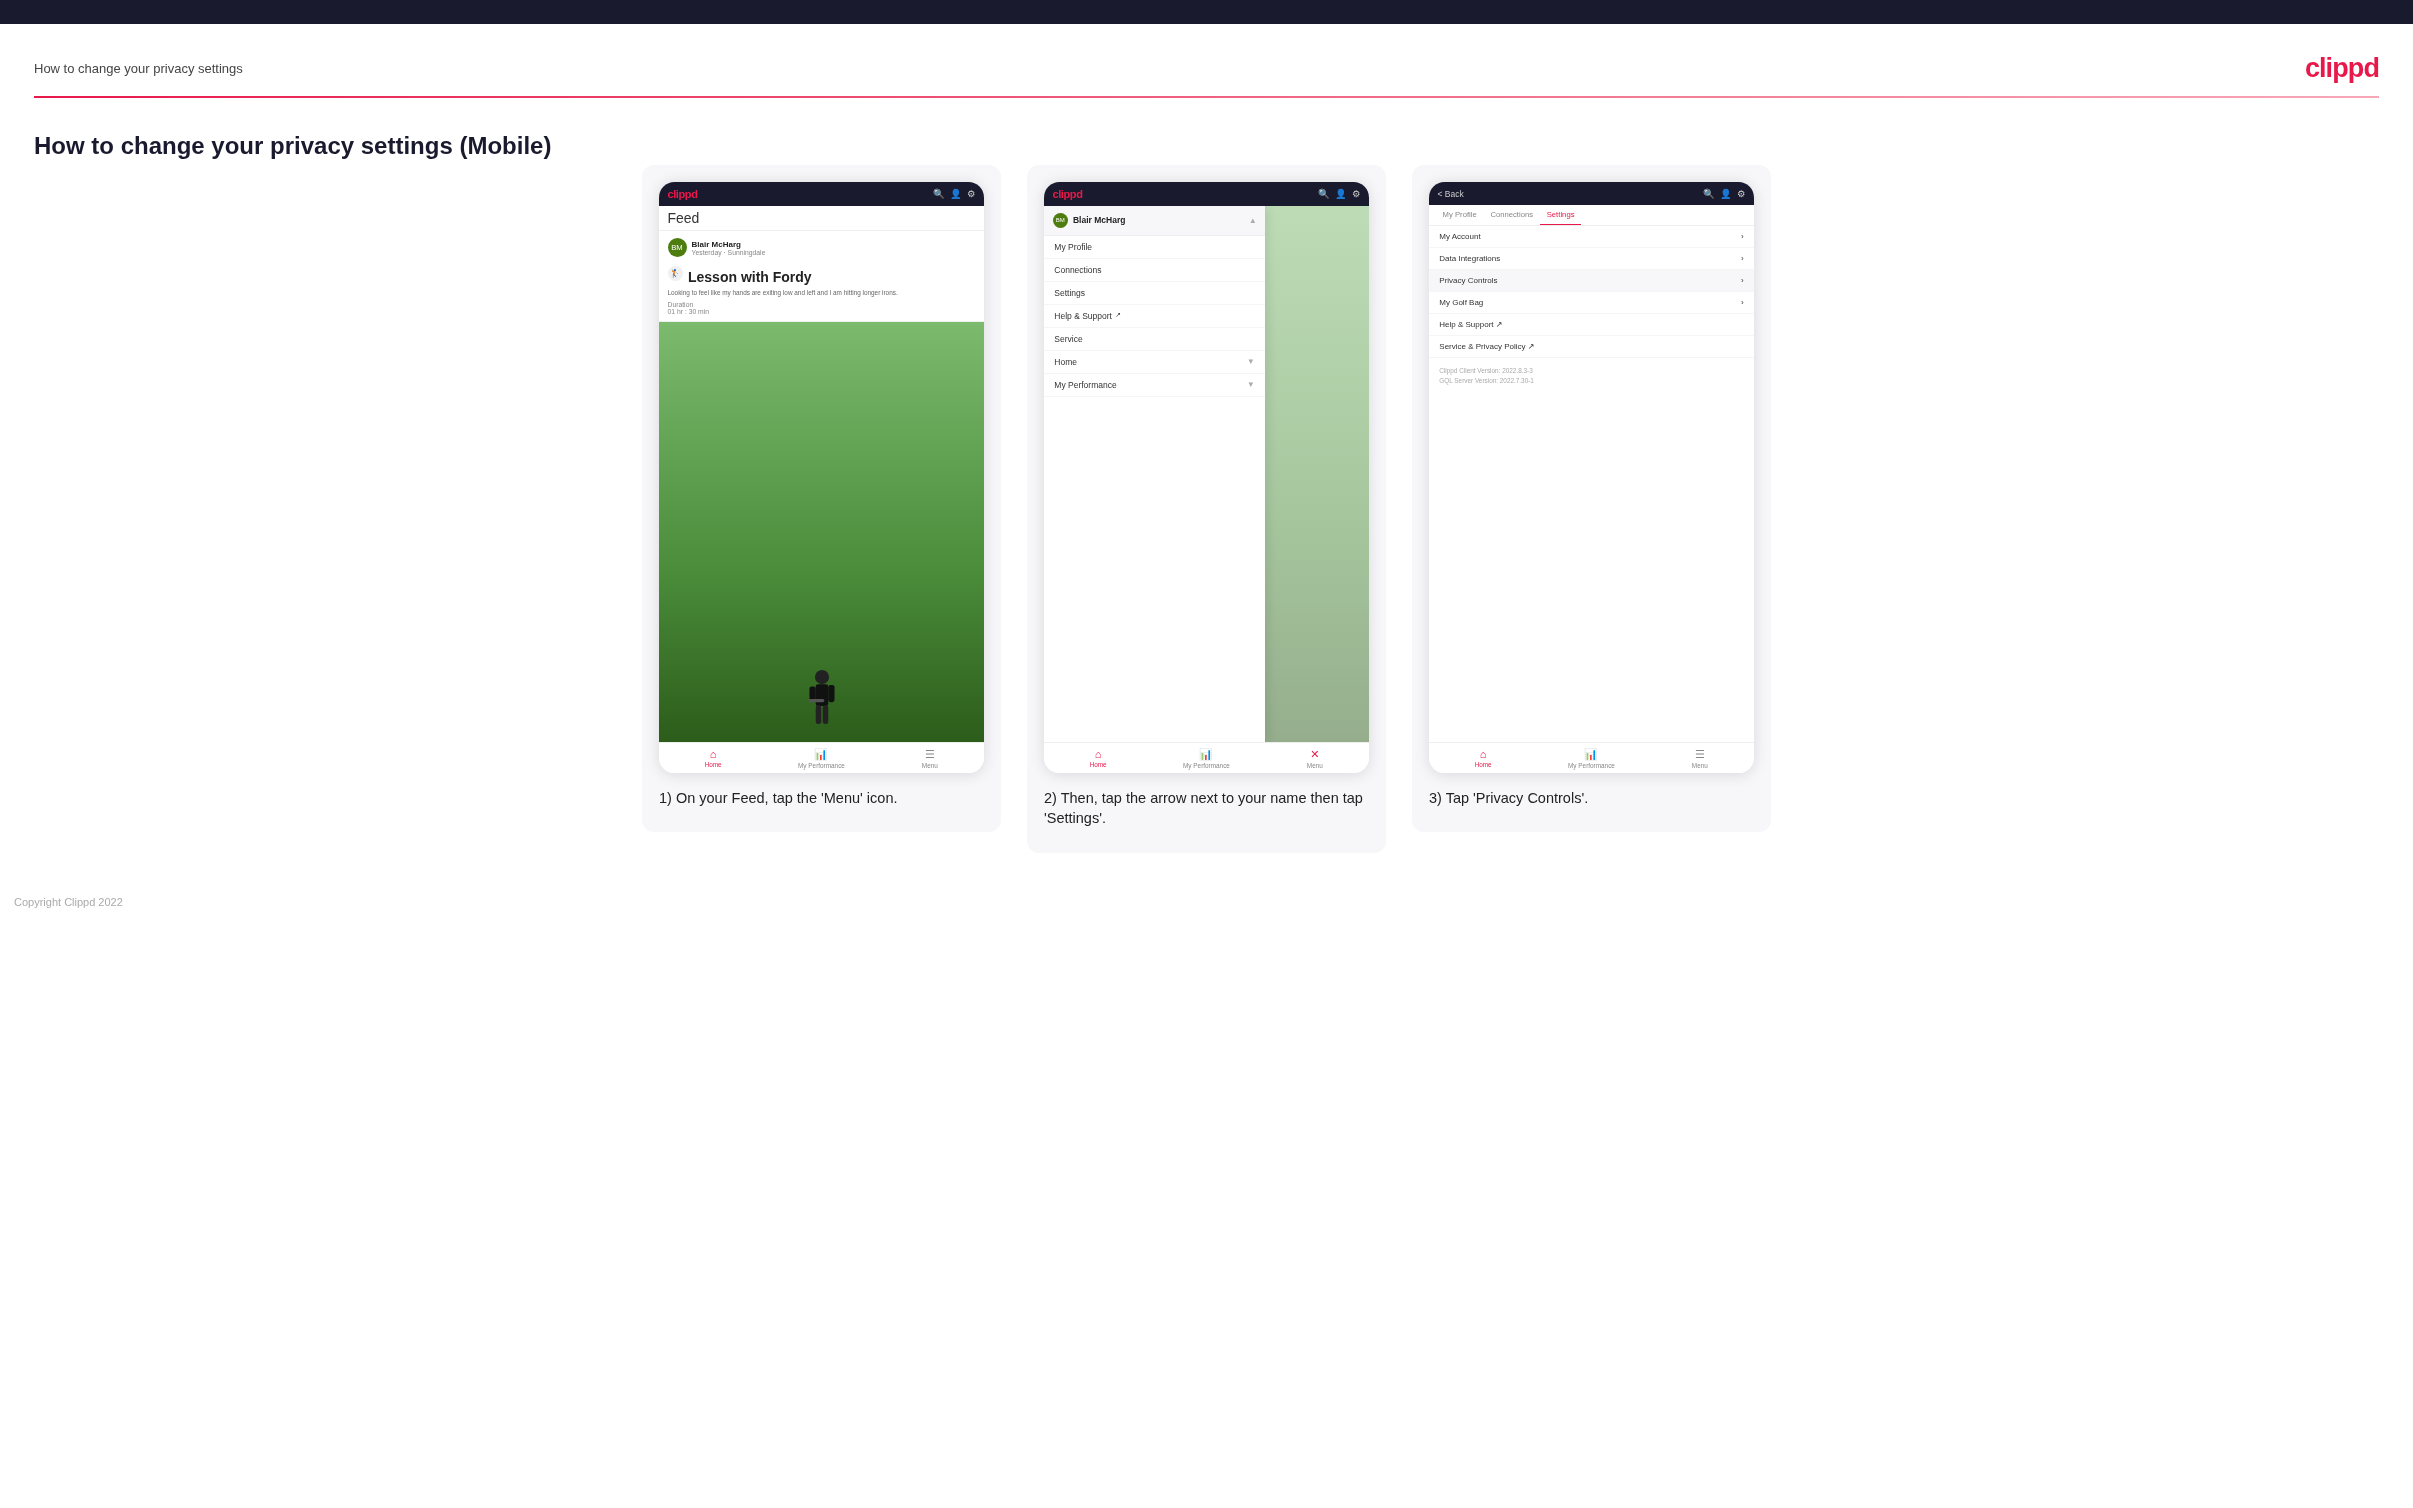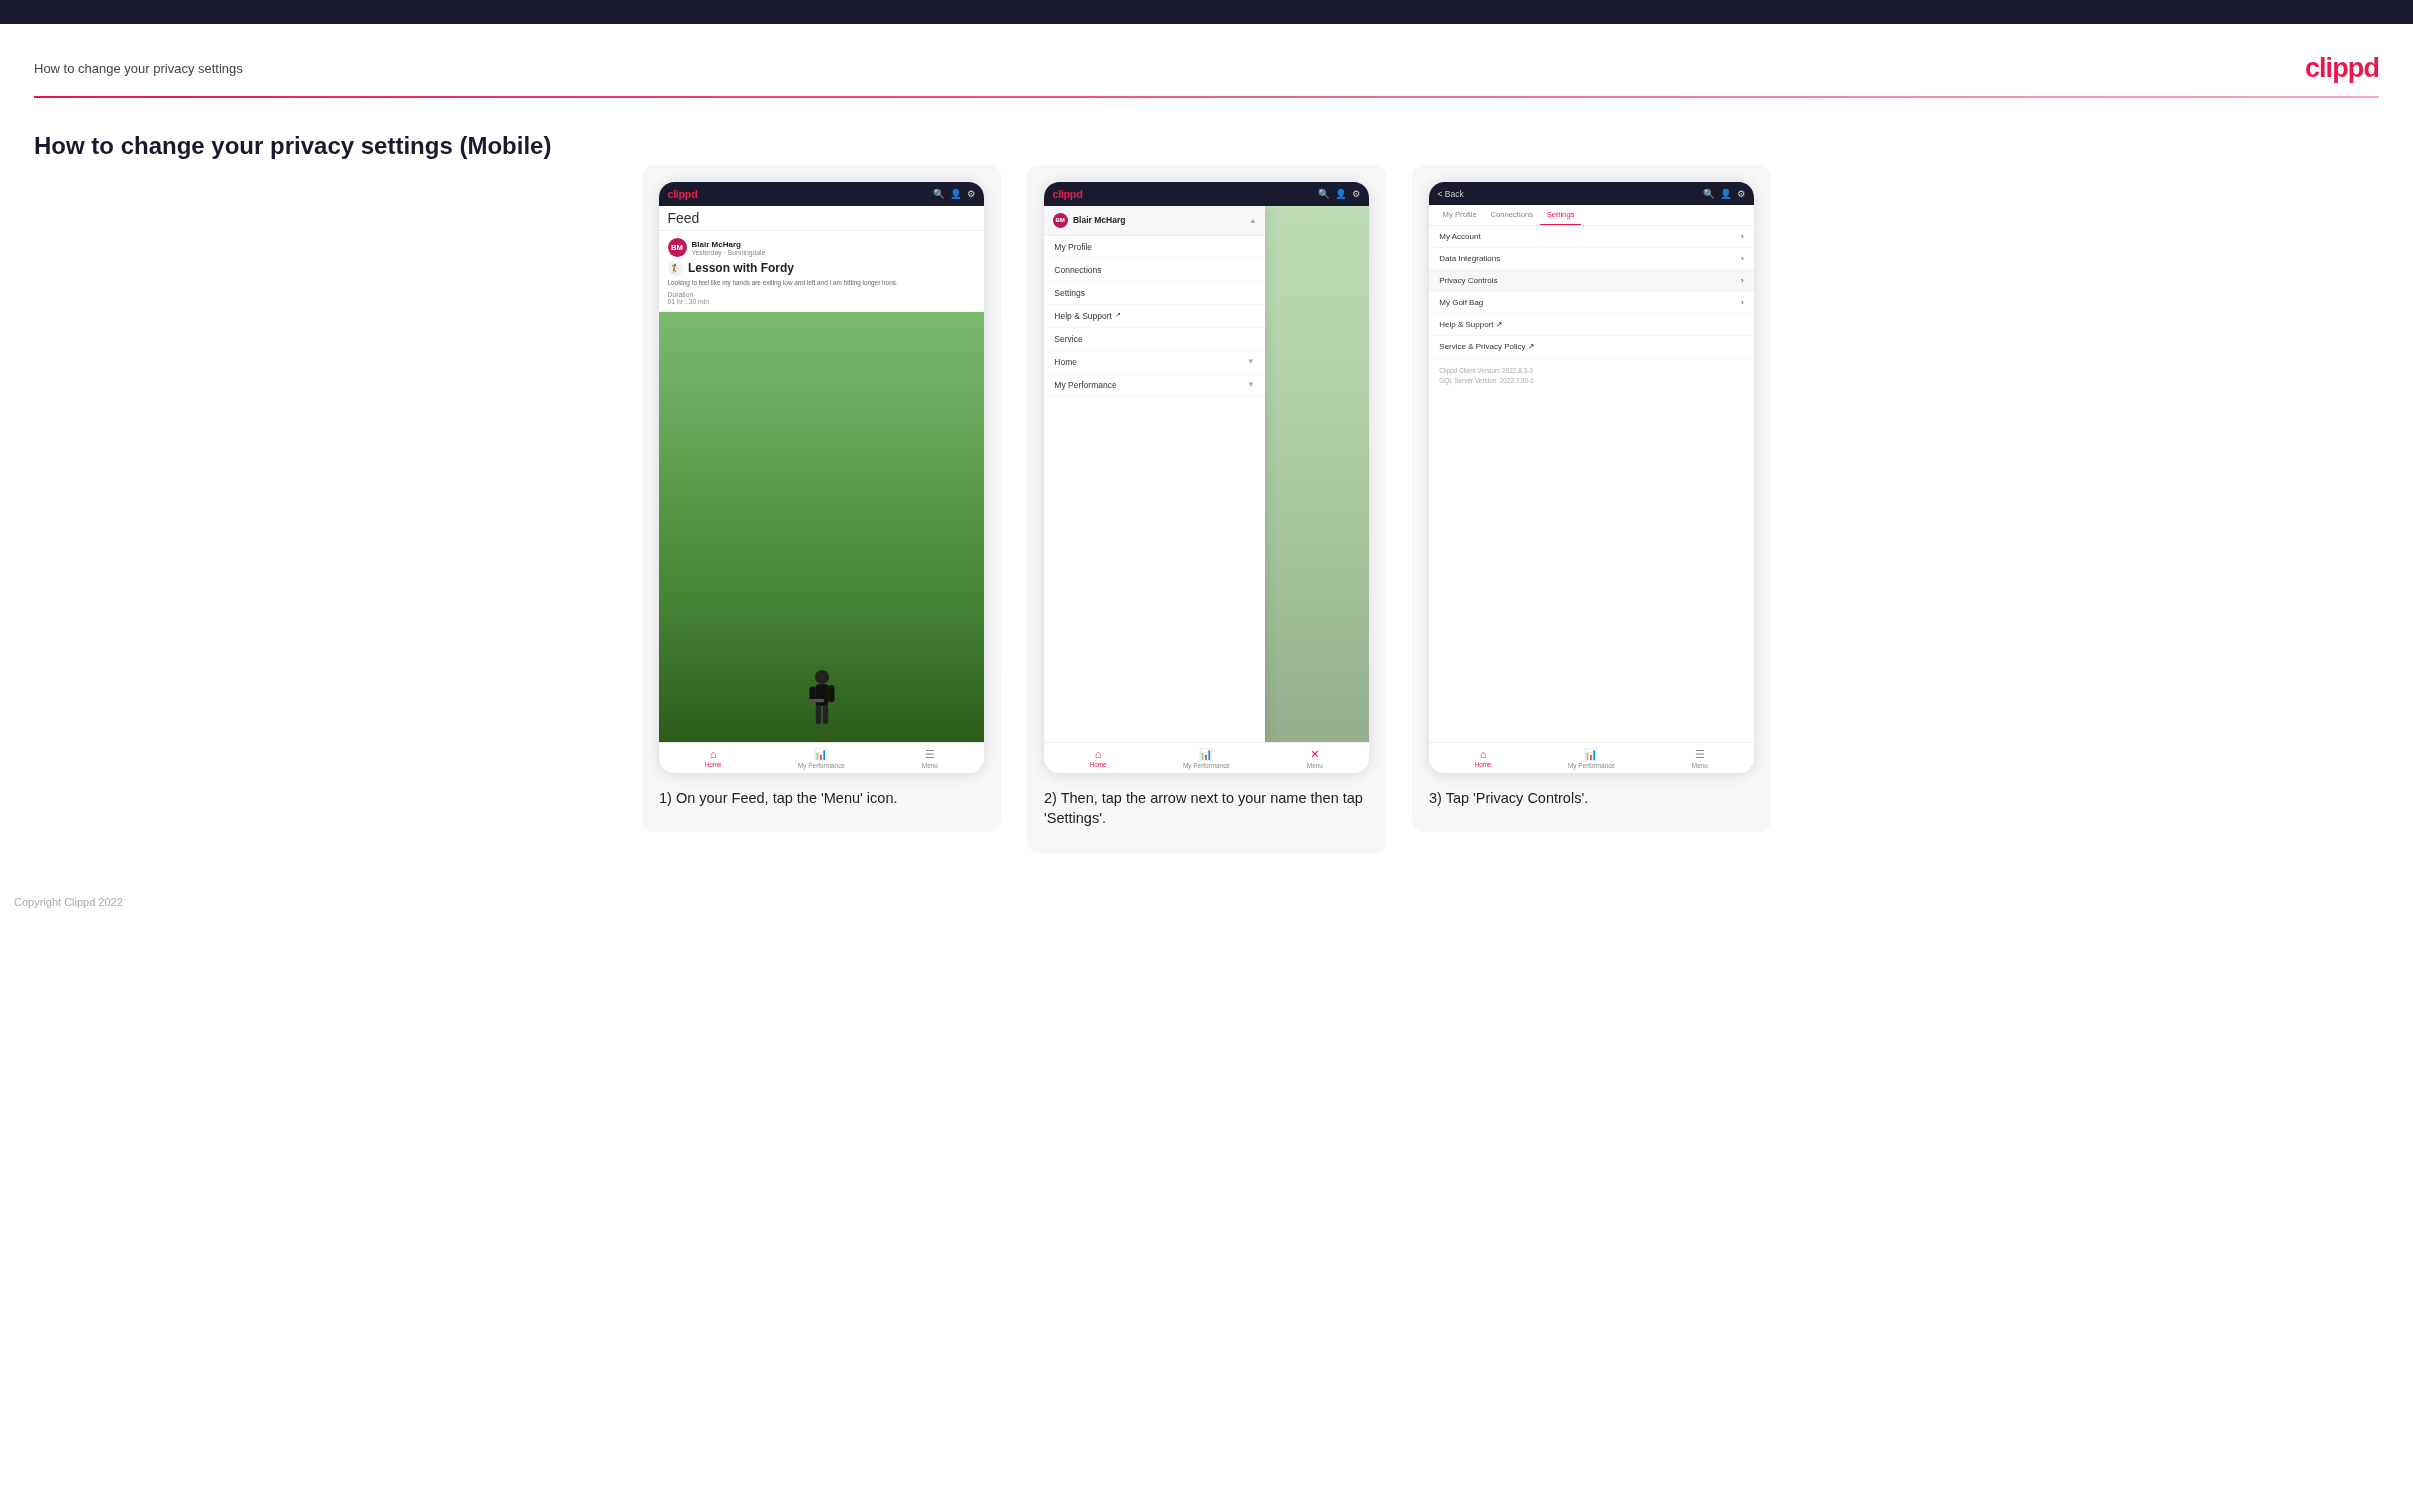--- a/index.html
+++ b/index.html
@@ -116,27 +116,27 @@
     .feed-user-row {
       display: flex;
       align-items: center;
       gap: 5.1px;
       margin-bottom: 3.4px;
     }
     .feed-avatar {
       width: 19px;
       height: 19px;
       border-radius: 50%;
-      background: #be185d;
+      background: #4d7c0f;
       color: #fff;
       display: flex;
       align-items: center;
       justify-content: center;
       font-size: 7.7px;
-      font-weight: 700;
+      font-weight: 400;
       flex-shrink: 0;
     }
     .feed-user-name {
       font-size: 8px;
       font-weight: 600;
       color: #222;
     }
     .feed-user-sub {
       font-size: 6.8px;
       color: #888;
@@ -145,24 +145,25 @@
       width: 15.4px;
       height: 15.4px;
       border-radius: 50%;
       background: #f0f0f0;
       display: flex;
       align-items: center;
       justify-content: center;
       font-size: 7.7px;
     }
     .feed-lesson-title {
-      font-size: 12px;
+      font-size: 14px;
       font-weight: 600;
       color: #222;
       margin-bottom: 1.7px;
+      margin-top: 8px;
     }
     .feed-lesson-desc {
       font-size: 6.4px;
       color: #666;
       line-height: 1.3;
       margin-bottom: 3.4px;
     }
     .feed-duration {
       font-size: 6.8px;
       color: #888;

